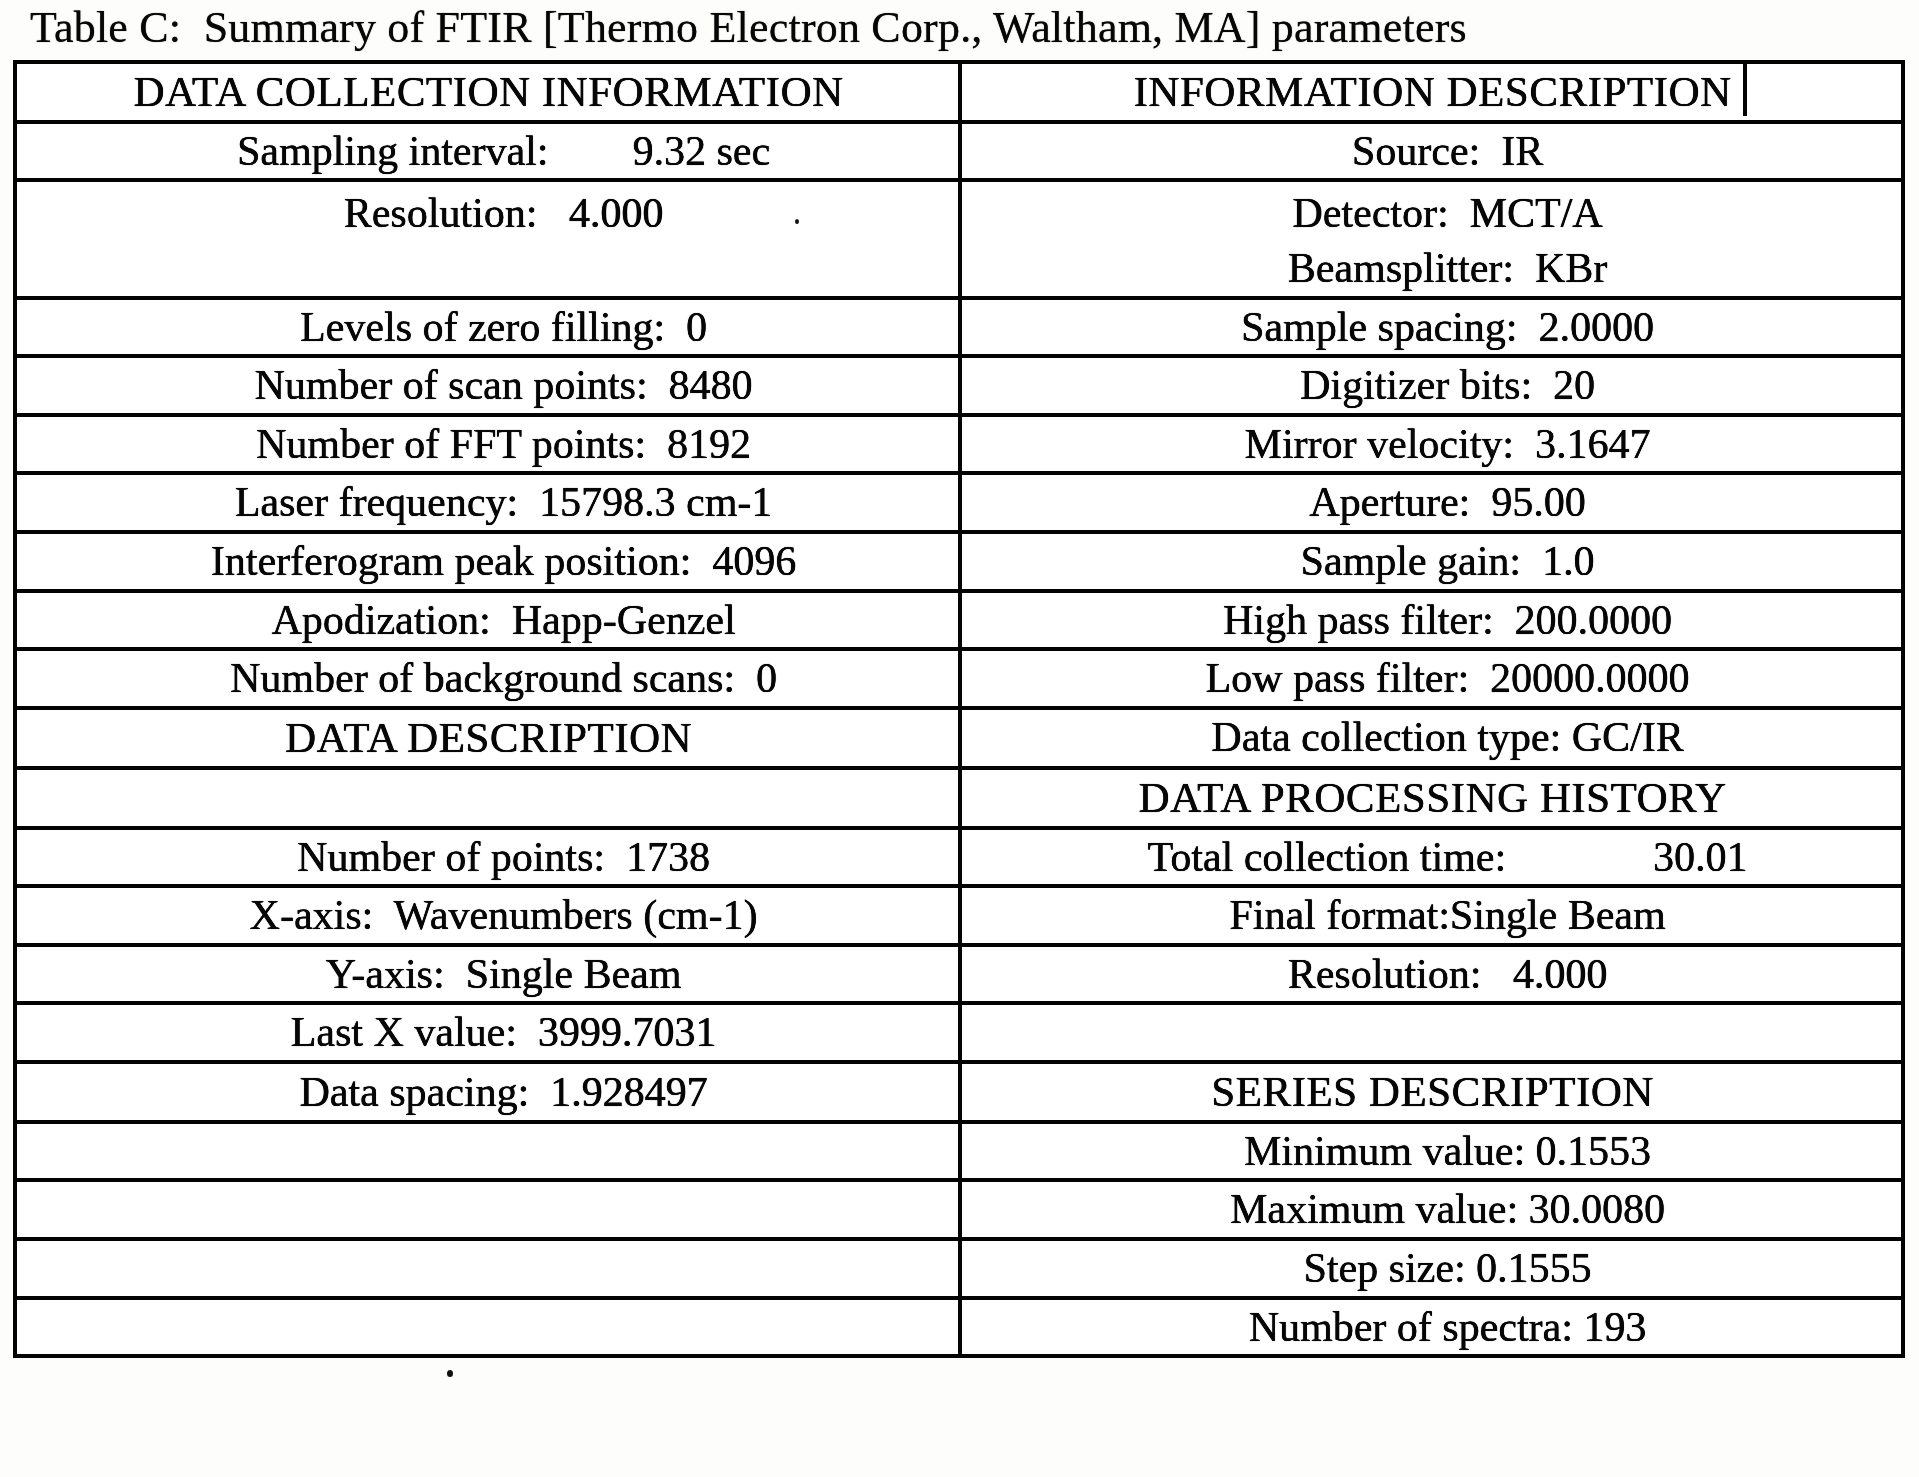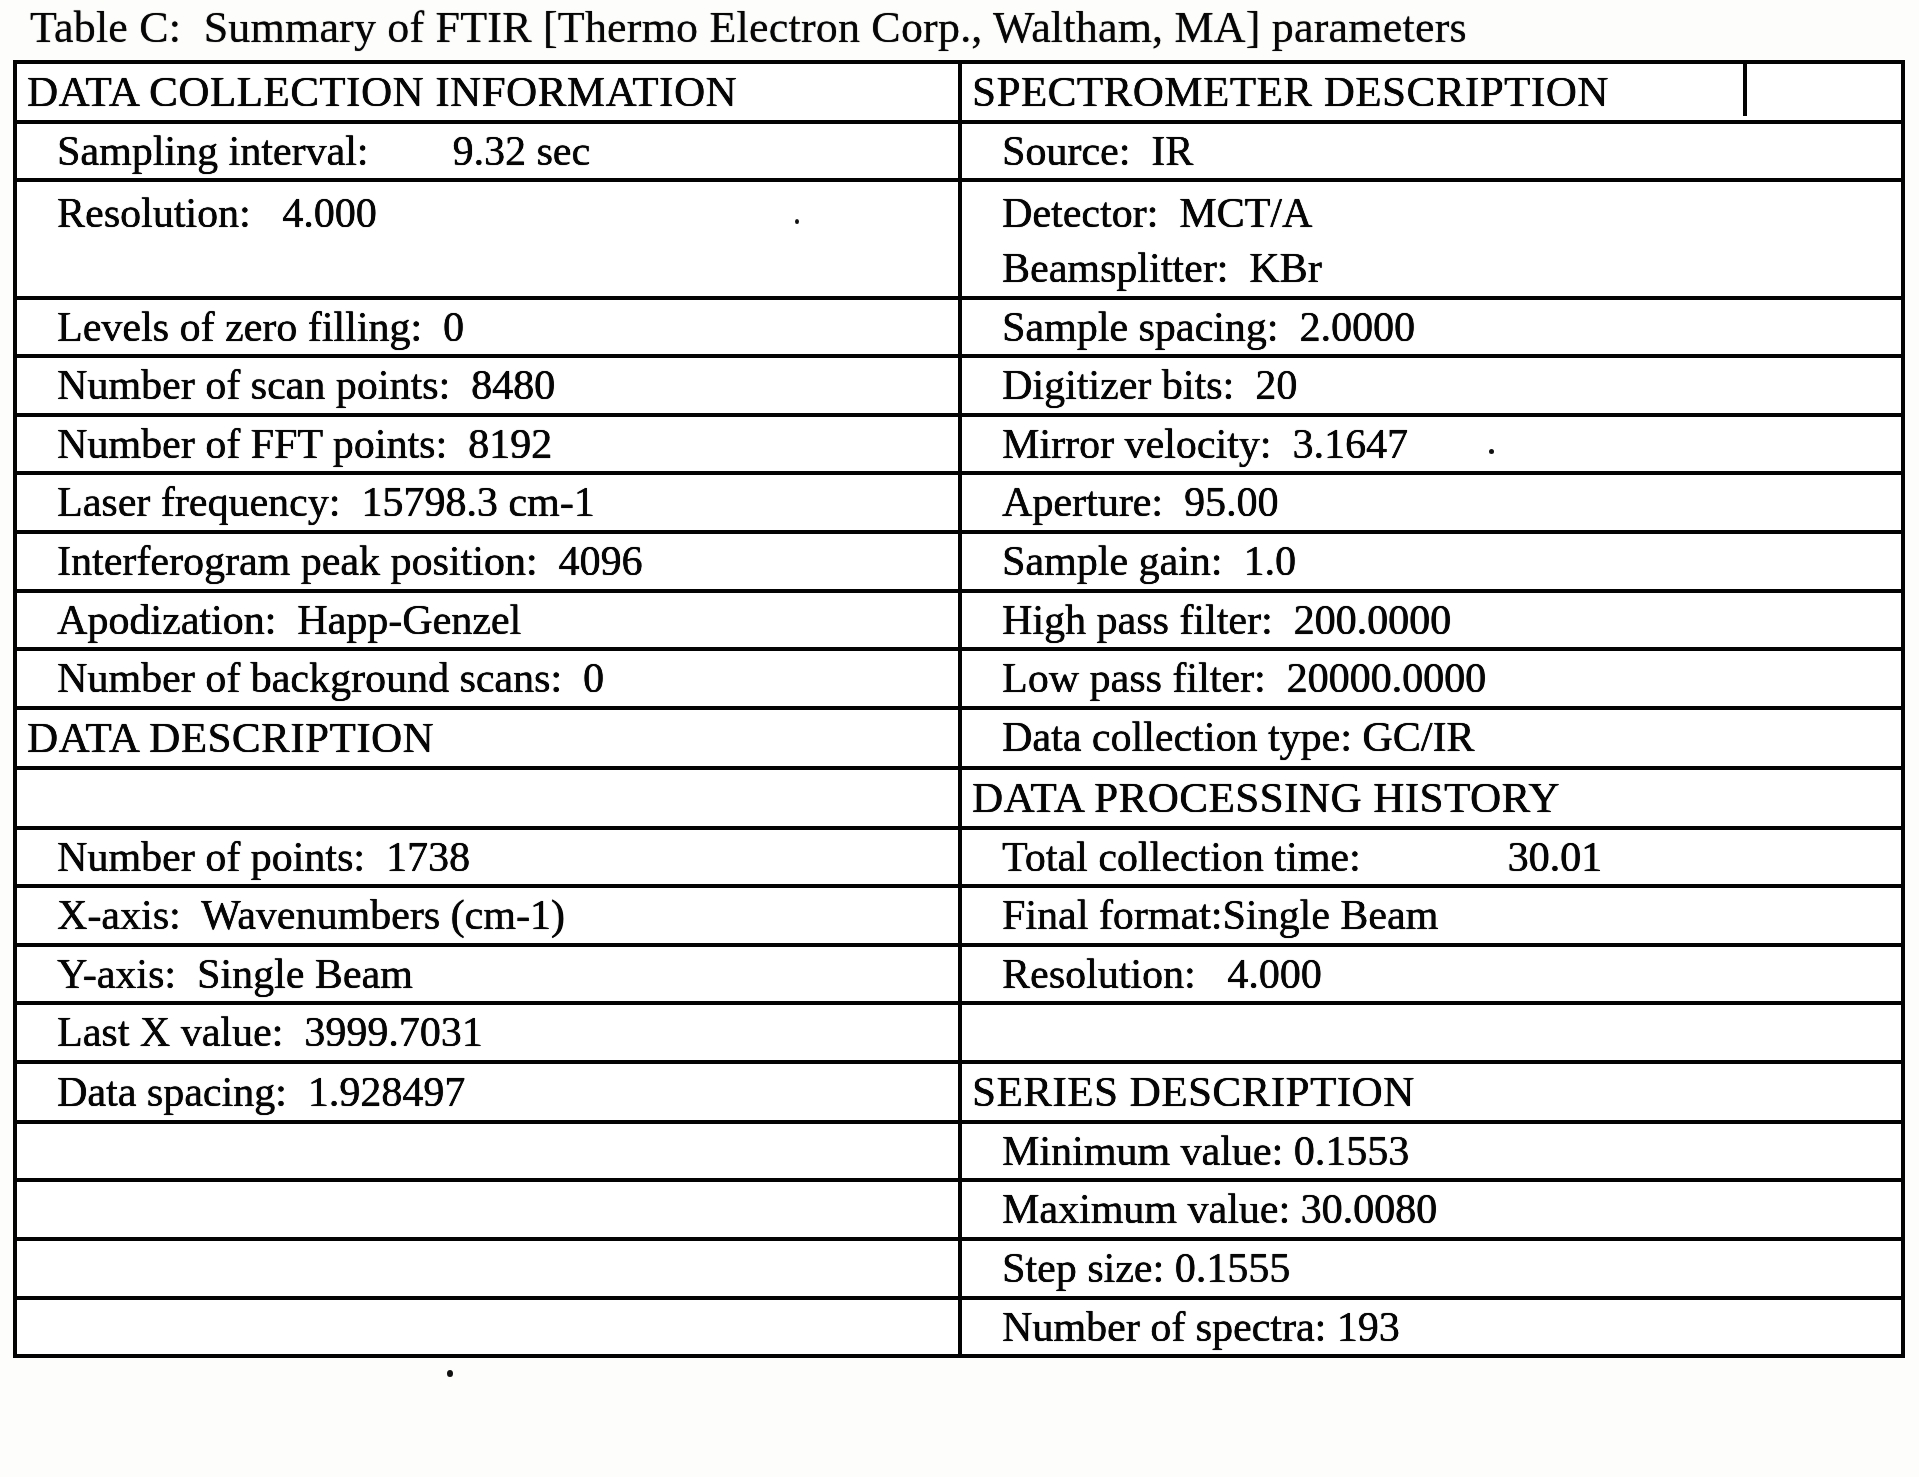--- a/index.html
+++ b/index.html
@@ -17,20 +17,21 @@
   table.ftir{
     position:absolute;left:13px;top:60px;width:1888px;
     border-collapse:collapse;table-layout:fixed;background:#fff;
   }
   table.ftir td{
     border:4px solid #030303;
     font-size:42px;line-height:1.3;
     white-space:pre-wrap;overflow:hidden;
     padding:0 8px 0 40px;height:52px;vertical-align:middle;
     text-shadow:0 0 0.9px rgba(0,0,0,.85), 0.3px 0 0 #000;
+    text-align:center;
   }
   table.ftir td.hdr{
     padding-left:10px;font-size:43px;letter-spacing:0.5px;
   }
   table.ftir tr{height:56px;}
   table.ftir tr.tall{height:112px;}
   table.ftir tr.tall td{vertical-align:top;padding-top:4px;}
   
   .notch{position:absolute;left:1743px;top:62px;width:4px;height:54px;background:#030303;}
   .dot{position:absolute;background:#111;border-radius:50%;}
@@ -46,21 +47,21 @@
   <div class="title">Table C:  Summary of FTIR [Thermo Electron Corp., Waltham, MA] parameters</div>
 
   <table class="ftir">
     <colgroup>
       <col style="width:945px">
       <col style="width:943px">
     </colgroup>
     <tbody>
       <tr>
         <td class="hdr">DATA COLLECTION INFORMATION</td>
-        <td class="hdr">SPECTROMETER DESCRIPTION</td>
+        <td class="hdr">INFORMATION DESCRIPTION</td>
       </tr>
       <tr>
         <td>Sampling interval:        9.32 sec</td>
         <td>Source:  IR</td>
       </tr>
       <tr class="tall">
         <td>Resolution:   4.000</td>
         <td>Detector:  MCT/A
 Beamsplitter:  KBr</td>
       </tr>

